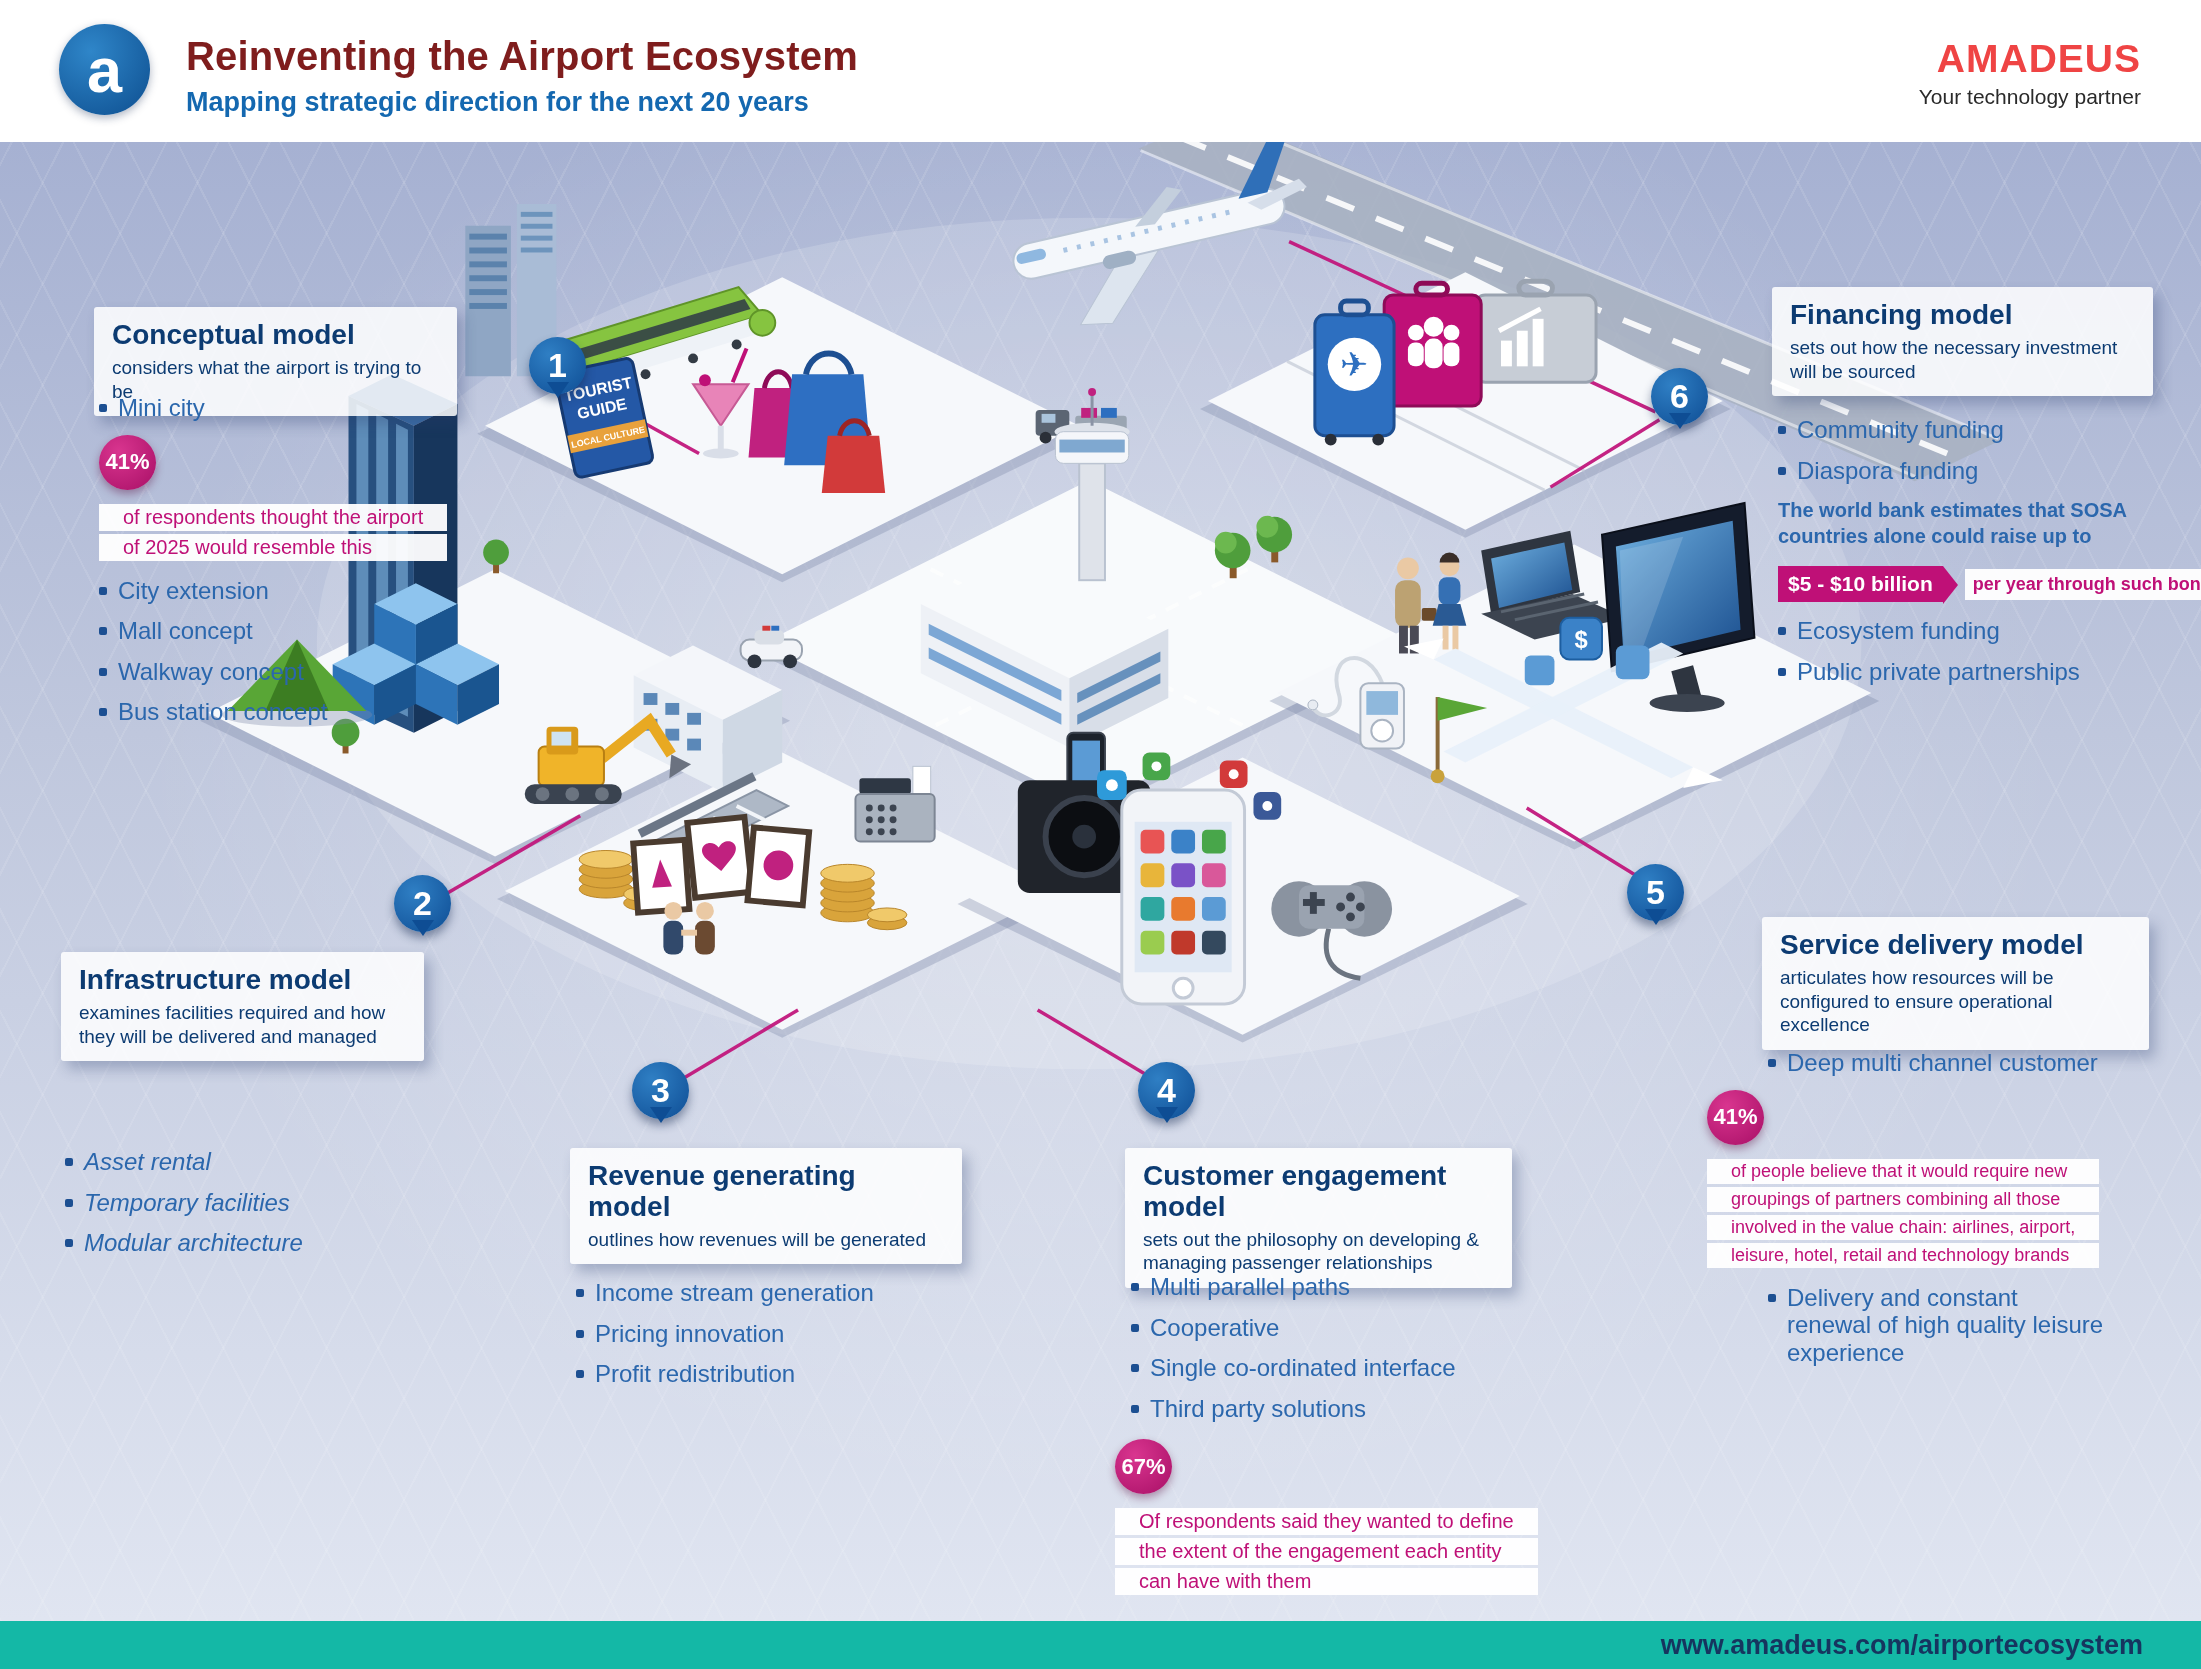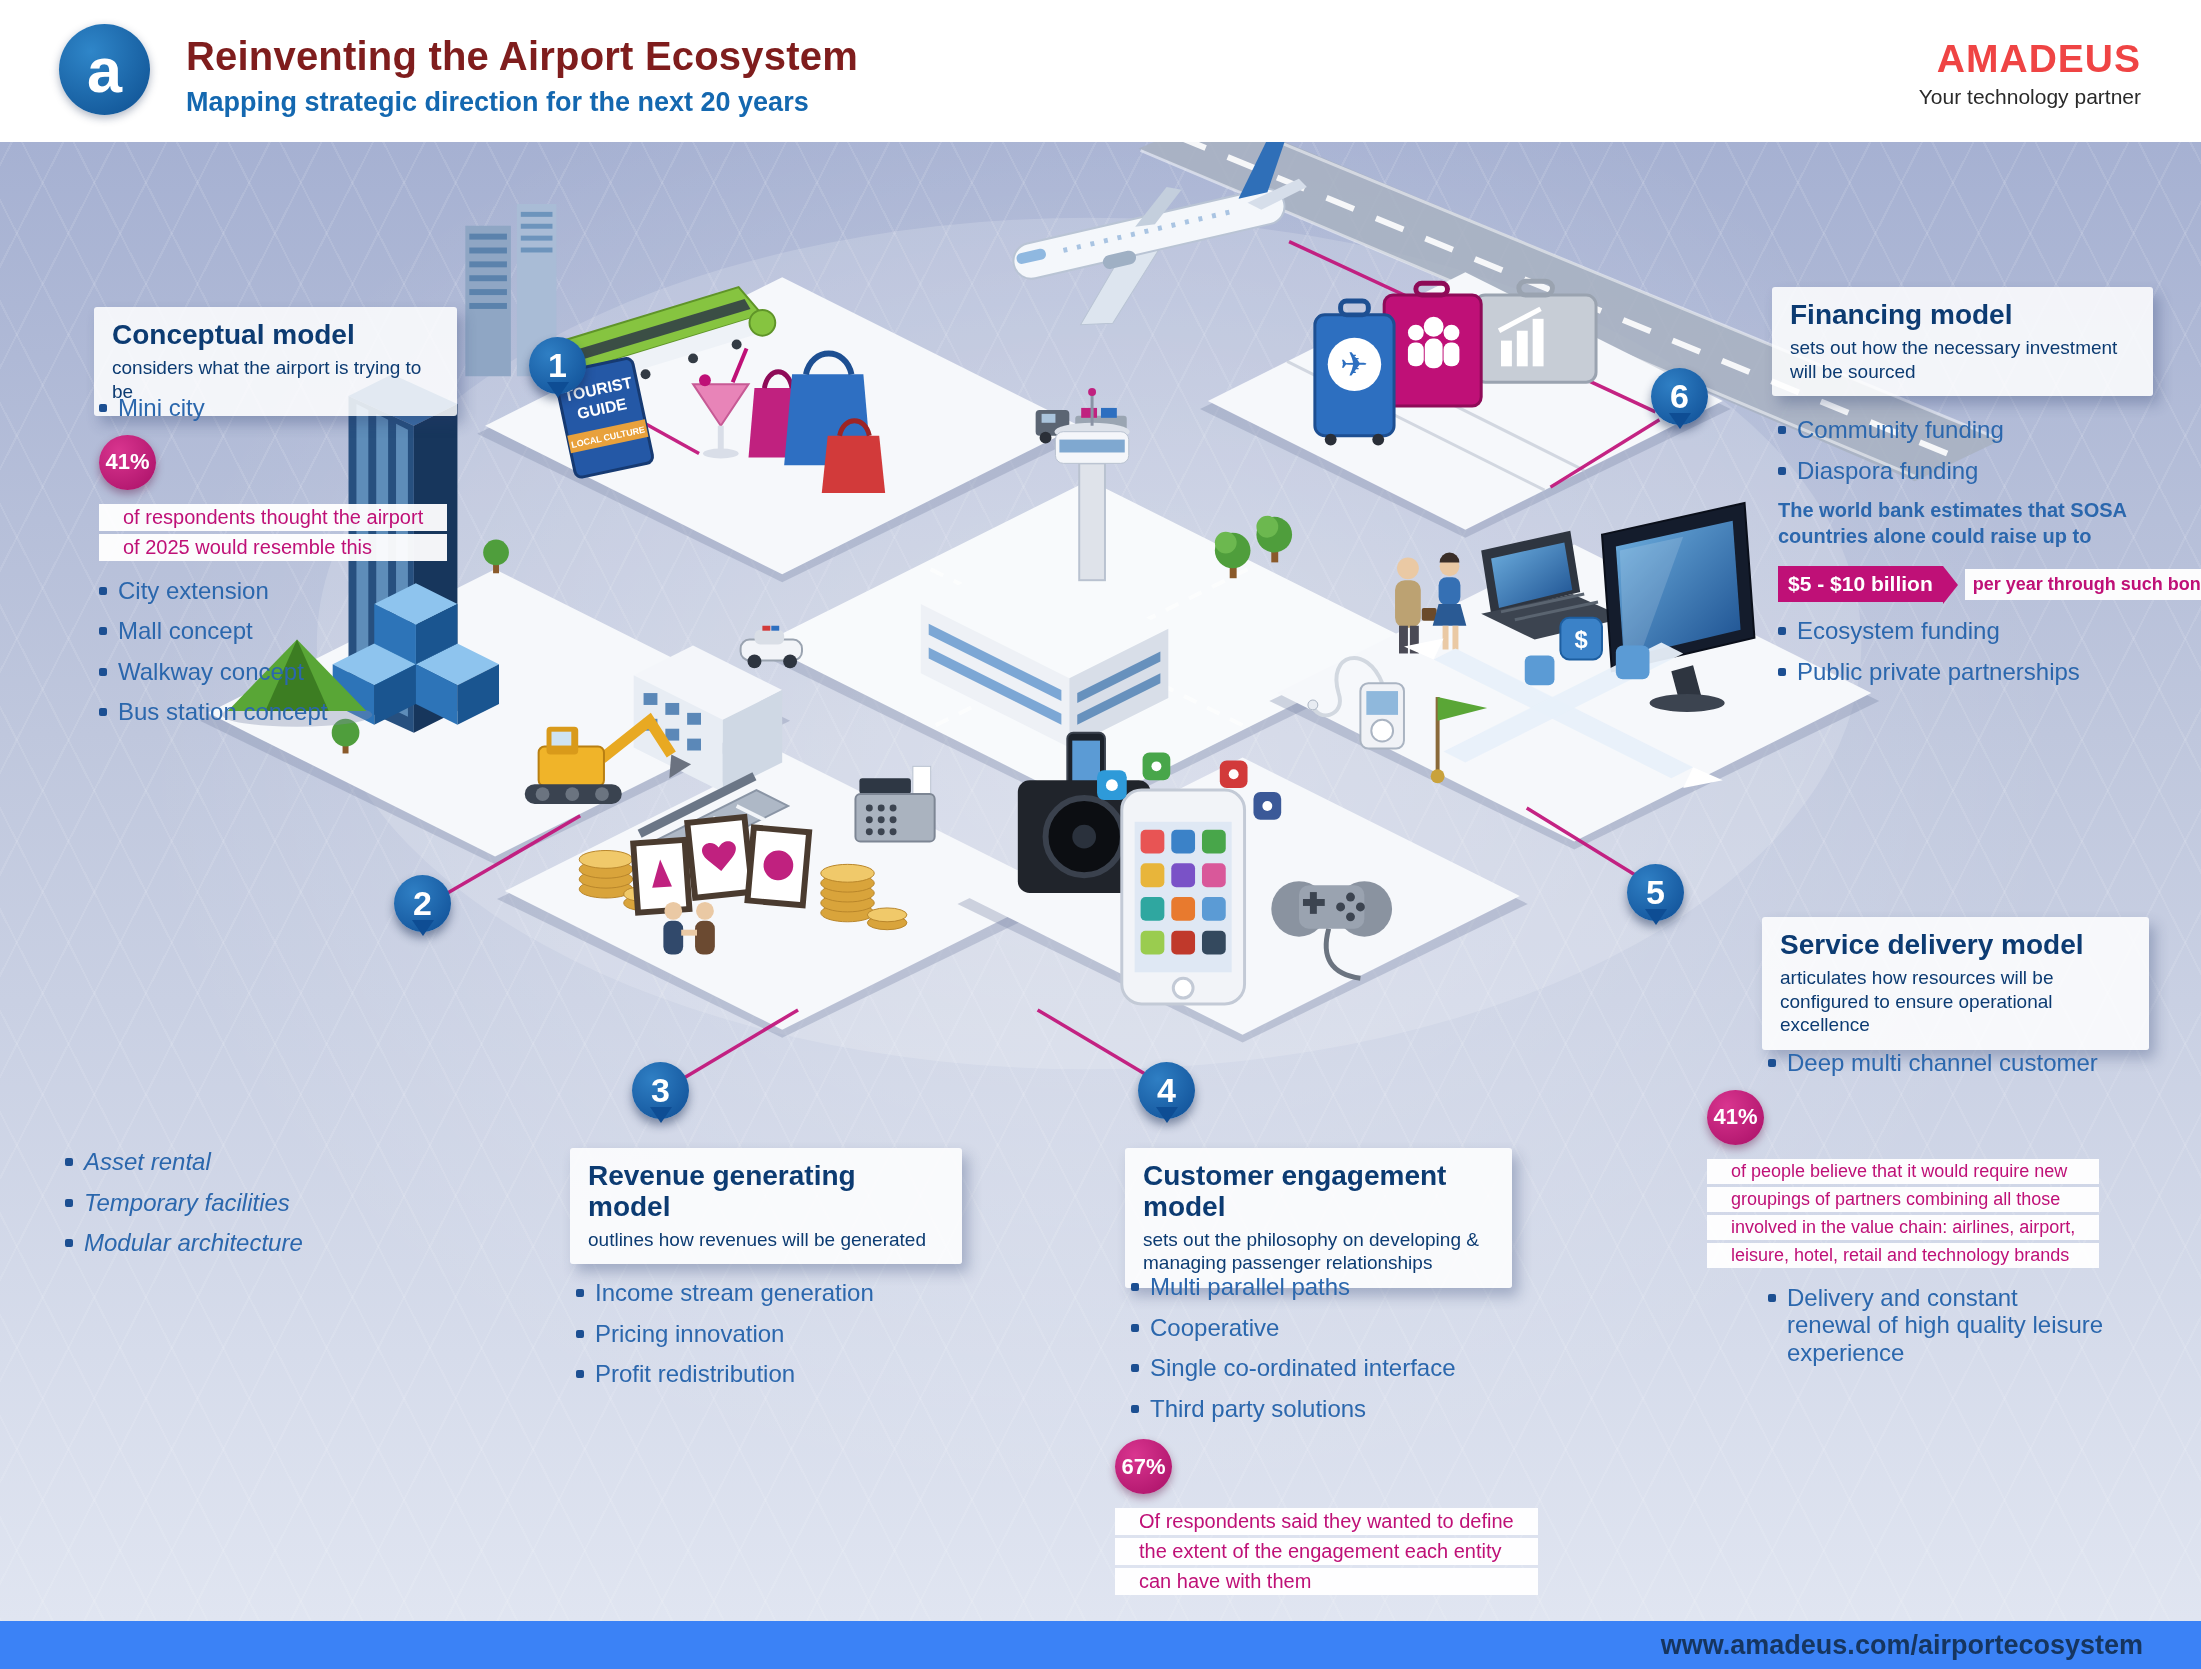--- a/index.html
+++ b/index.html
@@ -21,21 +21,21 @@
   
   .canvas{position:absolute;top:142px;left:0;right:0;bottom:48px;
           background:linear-gradient(180deg,#a6b1d2 0%,#bfc7dd 40%,#e0e5f1 100%);}
   .canvas::before{content:'';position:absolute;inset:0;
      background-image:
        repeating-linear-gradient(63deg,rgba(255,255,255,.10) 0 2px,transparent 2px 46px),
        repeating-linear-gradient(-63deg,rgba(255,255,255,.10) 0 2px,transparent 2px 46px);}
   .canvas::after{content:'';position:absolute;inset:0;
      background:radial-gradient(ellipse at 50% 42%,rgba(255,255,255,.30),transparent 62%);}
   
-  .footer{position:absolute;bottom:0;left:0;right:0;height:48px;background:#3b82f6;z-index:6;}
+  .footer{position:absolute;bottom:0;left:0;right:0;height:48px;background:#14b8a6;z-index:6;}
   .url{position:absolute;right:59px;top:0;line-height:48px;font-size:27px;font-weight:800;color:#16355f;}
   
   .panel{position:absolute;z-index:3;background:rgba(255,255,255,.85);border-radius:3px;
          box-shadow:6px 8px 14px rgba(40,60,110,.30);padding:13px 18px;color:#0c3b72;}
   .panel h2{margin:0;font-size:28px;font-weight:800;line-height:1.1;}
   .panel p{margin:5px 0 0;font-size:19px;font-weight:500;line-height:1.25;}
   
   .list{position:absolute;z-index:3;display:flex;flex-direction:column;gap:13px;}
   .bullet{display:flex;gap:11px;align-items:flex-start;font-size:24px;color:#2b67ad;line-height:1.15;}
   .dot{flex:none;width:8px;height:8px;border-radius:2px;background:#1c4f92;margin-top:10px;}
@@ -495,20 +495,24 @@
       <line x1="1452" y1="704" x2="1452" y2="782" stroke="#8a6a3a" stroke-width="4"></line>
       <polygon points="1452,704 1502,715 1452,728" fill="#5aa636"></polygon>
       <circle cx="1452" cy="784" r="7" fill="#c9a23c"></circle>
     </g>
   </svg>
 
   <div class="panel" style="left:94px;top:283px;width:327px;margin-top:24px;">
     <h2>Conceptual model</h2>
     <p>considers what the airport is trying to be</p>
   </div>
+  <div class="panel" style="left:61px;top:952px;width:327px;">
+    <h2>Infrastructure model</h2>
+    <p>examines facilities required and how they will be delivered and managed</p>
+  </div>
   <div class="panel" style="left:570px;top:1148px;width:356px;">
     <h2>Revenue generating model</h2>
     <p>outlines how revenues will be generated</p>
   </div>
   <div class="panel" style="left:1125px;top:1148px;width:351px;">
     <h2>Customer engagement model</h2>
     <p>sets out the philosophy on developing &amp; managing passenger relationships</p>
   </div>
   <div class="panel" style="left:1762px;top:917px;width:351px;">
     <h2>Service delivery model</h2>

